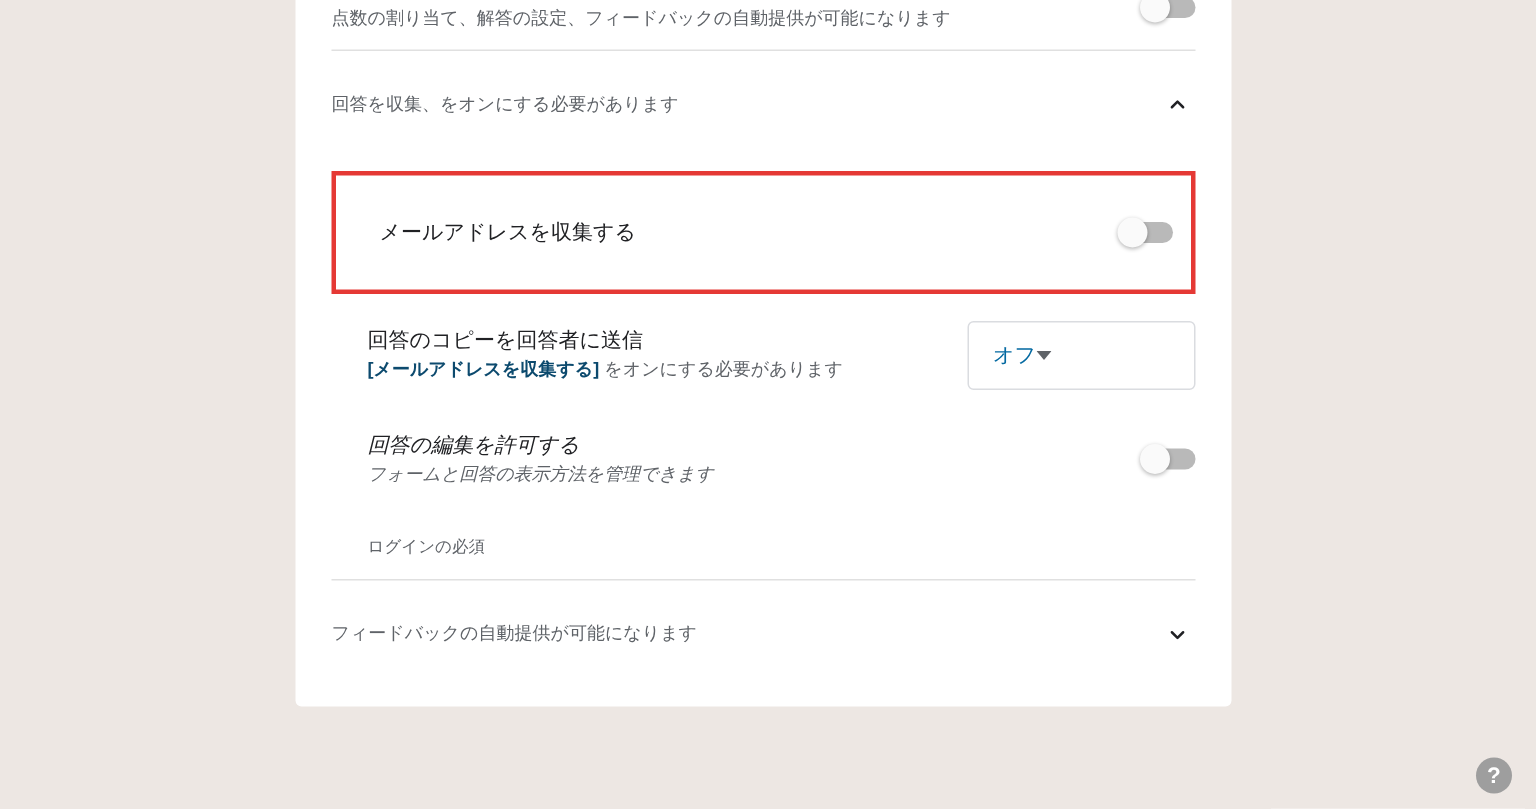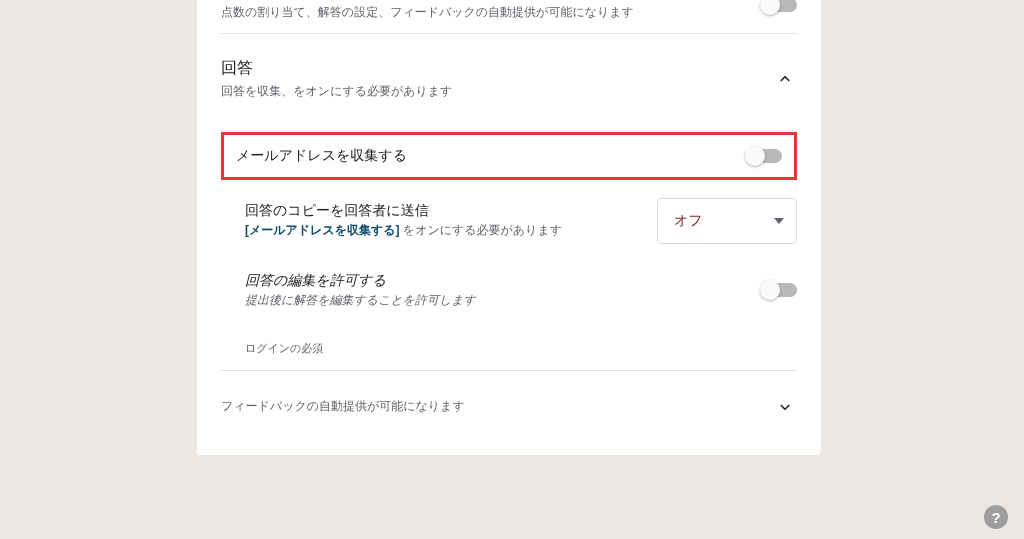--- a/index.html
+++ b/index.html
@@ -101,32 +101,31 @@
     box-shadow: 0 1px 3px rgba(0,0,0,0.3);
   }
   .highlight-box {
     border: 3px solid #e53935;
     padding: 12px 12px 12px 12px;
     margin: 12px 0 4px 0;
     display: flex;
     justify-content: space-between;
     align-items: center;
   }
-  .highlight-box .item-label { margin: 0; }
+  .highlight-box .item-label { margin: 17px; }
   .dropdown {
-    width: 140px;
+    width: 152px;
     height: 46px;
     border: 1px solid #dadce0;
     border-radius: 4px;
     display: flex;
     align-items: center;
-    justify-content: space-between;
     padding: 0 12px 0 16px;
     font-size: 14px;
-    color: #7f1d1d;
+    color: #0369a1;
     cursor: pointer;
     flex-shrink: 0;
   }
   .dropdown svg {
     width: 10px;
     height: 6px;
     fill: #5f6368;
   }
   .sub-heading {
     font-size: 11px;
@@ -168,21 +167,20 @@
         <p class="section-desc">点数の割り当て、解答の設定、フィードバックの自動提供が可能になります</p>
       </div>
       <div class="toggle" style="margin-top:-6px;"></div>
     </div>
   </div>
 
   <div class="divider"></div>
 
   <div class="header-row">
     <div>
-      <p class="section-title">回答</p>
       <p class="section-desc">回答を収集、をオンにする必要があります</p>
     </div>
     <div class="chev">
       <svg viewBox="0 0 24 24">
           <path d="M7 14l5-5 5 5" stroke="#202124" stroke-width="2.2" fill="none" stroke-linecap="round" stroke-linejoin="round"></path>
         </svg>
     </div>
   </div>
 
   <div class="items" style="padding:0 24px 10px 24px;">
@@ -201,21 +199,21 @@
         <span>オフ</span>
         <svg viewBox="0 0 10 6">
             <path d="M0 0 L5 6 L10 0 Z"></path>
           </svg>
       </div>
     </div>
 
     <div class="item" style="padding-right:0;font-style:italic;">
       <div class="item-text">
         <p class="item-label">回答の編集を許可する</p>
-        <p class="item-sub">提出後に解答を編集することを許可します</p>
+        <p class="item-sub">フォームと回答の表示方法を管理できます</p>
       </div>
       <div class="toggle"></div>
     </div>
 
     <div class="sub-heading" style="padding-left:24px;font-family:Liberation Serif, serif;">ログインの必須</div>
 
 
   </div>
 
   <div class="divider"></div>

